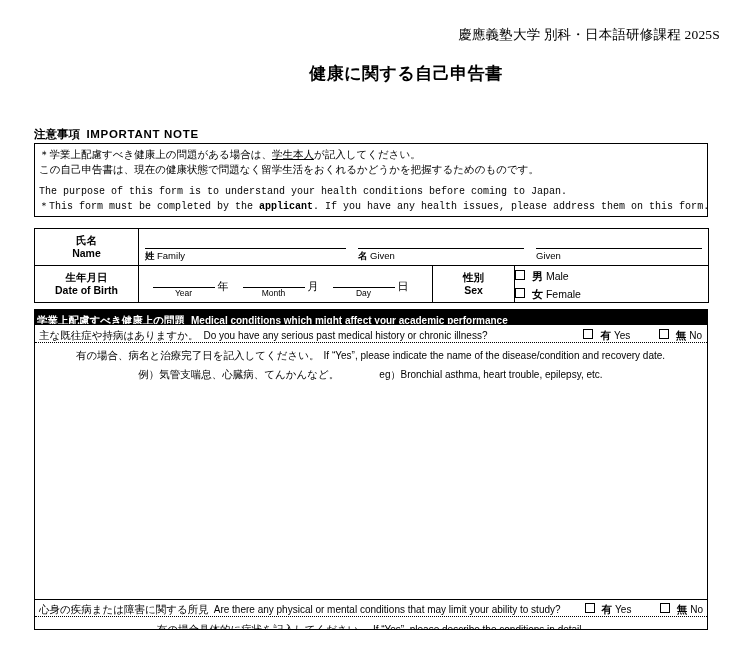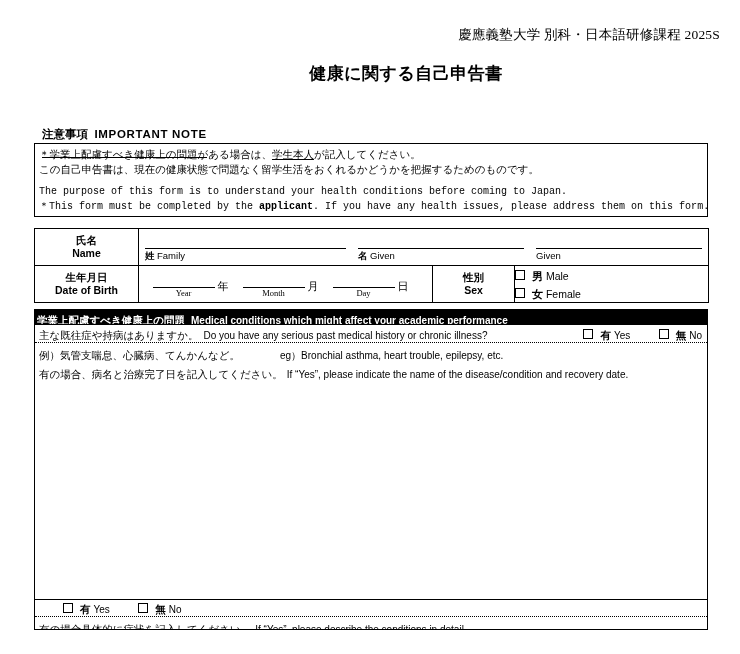--- a/index.html
+++ b/index.html
@@ -54,26 +54,26 @@
     font-size: 17px;
     font-weight: bold;
     letter-spacing: 0.6px;
     line-height: 22px;
     margin-top: 1px;
   }
 
   
   .note-label {
     position: absolute;
-    left: 42px;
+    left: 34px;
     top: 127px;
     font-size: 11.5px;
     font-weight: bold;
     border-bottom: 1.6px solid #000;
-    padding-bottom: 15px;
+    padding-bottom: 1px;
     white-space: nowrap;
   }
   .note-label .ja { font-family: "DejaVu Sans", sans-serif; }
   .note-label .en { font-family: "Liberation Sans", sans-serif; letter-spacing: 0.7px; }
 
   
   .note-box {
     position: absolute;
     left: 34px;
     top: 143px;
@@ -150,21 +150,21 @@
     align-items: flex-end;
     justify-content: center;
     height: 34px;
     padding-bottom: 3px;
     box-sizing: border-box;
   }
   .dob-unit { display: flex; align-items: flex-end; margin: 0 2px; }
   .dob-blank { width: 62px; }
   .dob-blank .rule { border-bottom: 1.3px solid #000; height: 16px; }
   .dob-blank .cap {
-    font-family: Liberation Serif, serif;
+    font-family: Liberation Sans, sans-serif;
     font-size: 8.5px;
     text-align: center;
     line-height: 10px;
   }
   .dob-kanji {
     font-family: "DejaVu Sans", sans-serif;
     font-size: 11px;
     padding: 0 10px 4px 3px;
   }
   .sex-cell { height: 34px; padding-left: 18px; }
@@ -214,20 +214,21 @@
   
   .qblock {
     position: absolute;
     left: 34px;
     top: 324px;
     width: 674px;
     height: 306px;
     border: 1.6px solid #000;
     box-sizing: border-box;
     overflow: hidden;
+    text-align: center;
   }
   .qrow {
     display: flex;
     align-items: center;
     justify-content: space-between;
     height: 18px;
     padding: 0 5px 0 4px;
     box-sizing: border-box;
     border-bottom: 1.2px dotted #000;
     white-space: nowrap;
@@ -361,30 +362,33 @@
         <span class="ja">主な既往症や持病はありますか。</span><span class="en">Do you have any serious past medical history or chronic illness?</span>
       </div>
       <div class="yn">
         <span class="yn-opt"><span class="cb"></span><span class="ja">有</span><span class="en">Yes</span></span>
         <span class="yn-opt"><span class="cb"></span><span class="ja">無</span><span class="en">No</span></span>
       </div>
     </div>
 
     <div class="qinstr">
       <div class="qinstr-line">
+        <span class="ja">有の場合、病名と治療完了日を記入してください。</span><span class="en">If “Yes”, please indicate the name of the disease/condition and recovery date.</span>
+      </div>
+      <div class="qinstr-line">
         <span class="ja">例）気管支喘息、心臓病、てんかんなど。</span><span class="en-far">eg）Bronchial asthma, heart trouble, epilepsy, etc.</span>
       </div>
-      <div class="qinstr-line">
-        <span class="ja">有の場合、病名と治療完了日を記入してください。</span><span class="en">If “Yes”, please indicate the name of the disease/condition and recovery date.</span>
-      </div>
     </div>
 
     <div class="answer-space" style="height:216px;"></div>
 
     <div class="qrow divider-solid">
+      <div class="qtext">
+        <span class="ja">心身の疾病または障害に関する所見</span><span class="en">Are there any physical or mental conditions that may limit your ability to study?</span>
+      </div>
       <div class="yn">
         <span class="yn-opt"><span class="cb"></span><span class="ja">有</span><span class="en">Yes</span></span>
         <span class="yn-opt"><span class="cb"></span><span class="ja">無</span><span class="en">No</span></span>
       </div>
     </div>
 
     <div class="qinstr">
       <div class="qinstr-line">
         <span class="ja">有の場合具体的に症状を記入してください。</span><span class="en">If “Yes”, please describe the conditions in detail.</span>
       </div>

